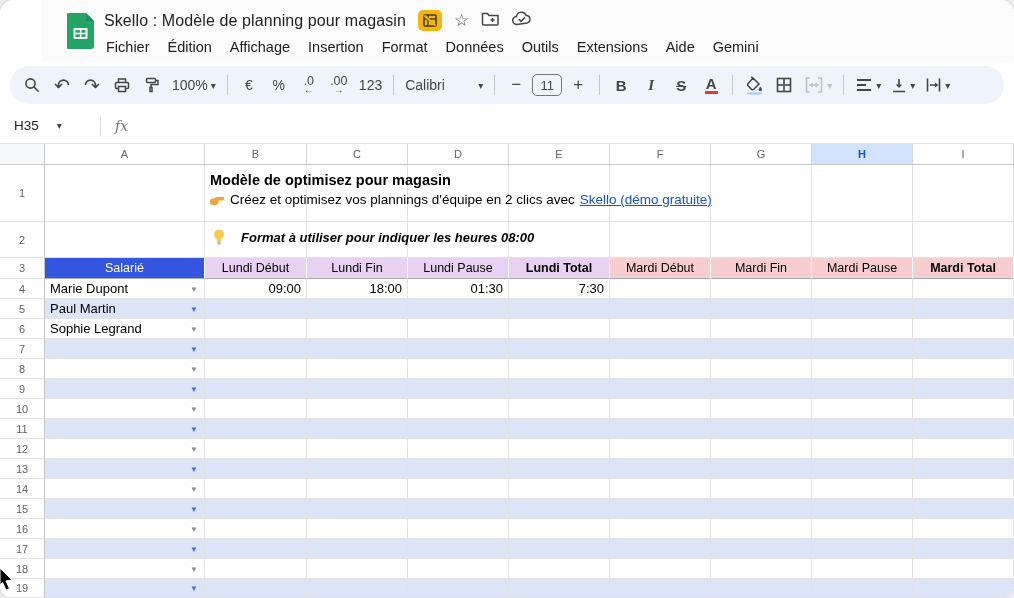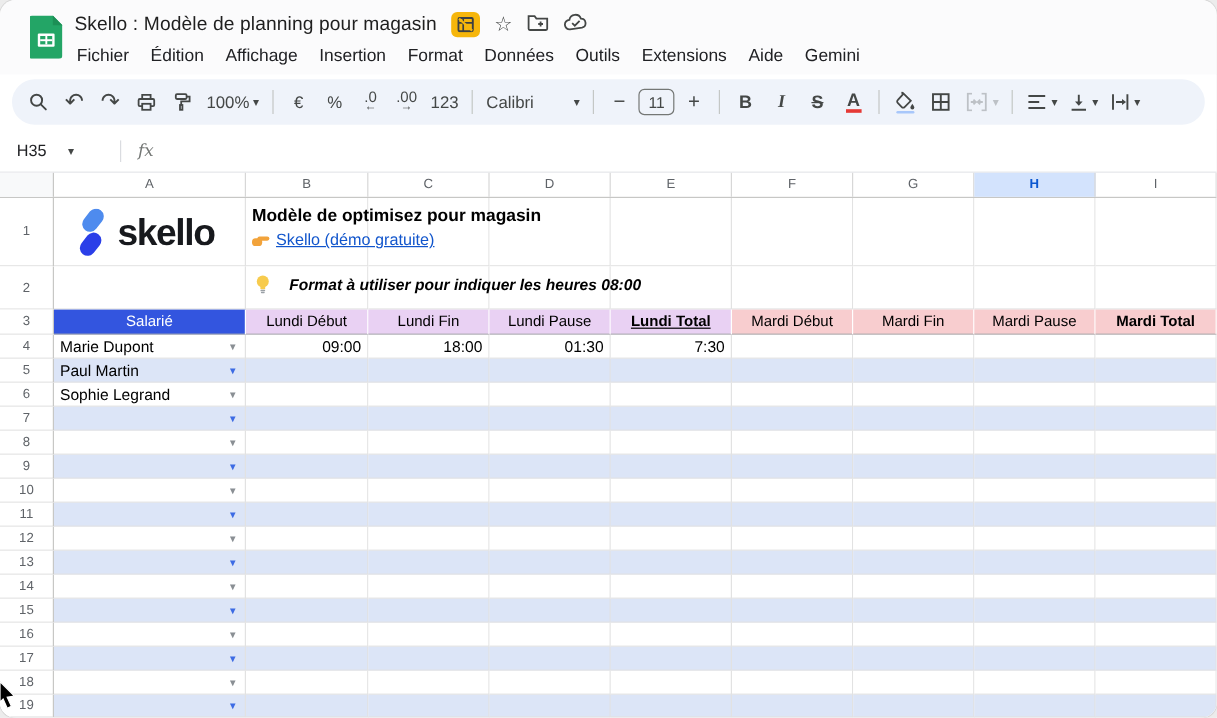--- a/index.html
+++ b/index.html
@@ -1,21 +1,21 @@
 <!DOCTYPE html>
 <html><head>
 <meta charset="utf-8">
 <style>
   * { margin:0; padding:0; box-sizing:border-box; }
   html,body { background:#ECECEC; font-family:"Liberation Sans", sans-serif; }
   .window{ width:1014px; height:598px; background:#fff; border-radius:13px; overflow:hidden;
            position:relative; box-shadow:0 0 0 1px rgba(0,0,0,.08); }
 
   
-  .titlebar{ height:62px; position:relative; background:#fbfbfc; }
+  .titlebar{ height:62px; position:relative; background:#fbfbfc;margin-left:42px; }
   .sheets-icon{ position:absolute; left:25px; top:13px; }
   .title-row{ position:absolute; left:62px; top:10px; display:flex; align-items:center; gap:12px; }
   .doc-title{ font-size:16px; color:#1f1f1f; letter-spacing:.1px; }
   .xlsx-badge{ width:24px; height:21px; background:#F6B60B; border-radius:5px; display:flex;
                align-items:center; justify-content:center; }
   .tb-ico{ color:#444746; font-size:17px; line-height:1; }
   .menu-row{ position:absolute; left:55px; top:36px; display:flex; }
   .menu-item{ font-size:14.5px; color:#202124; padding:3px 9px; border-radius:8px; cursor:default; }
 
   
@@ -303,21 +303,21 @@
         </div>
         <div class="cell al-c" style="width: 102px; height: 21px; background: rgb(233, 209, 243);">
           <span>Lundi Début</span>
         </div>
         <div class="cell al-c" style="width: 101px; height: 21px; background: rgb(233, 209, 243);">
           <span>Lundi Fin</span>
         </div>
         <div class="cell al-c" style="width: 101px; height: 21px; background: rgb(233, 209, 243);">
           <span>Lundi Pause</span>
         </div>
-        <div class="cell al-c bold" style="width: 101px; height: 21px; background: rgb(233, 209, 243); text-decoration: underline;">
+        <div class="cell al-c bold" style="width: 101px; height: 21px; background: rgb(233, 209, 243);">
           <span>Lundi Total</span>
         </div>
         <div class="cell al-c" style="width: 101px; height: 21px; background: rgb(248, 205, 207);">
           <span>Mardi Début</span>
         </div>
         <div class="cell al-c" style="width: 101px; height: 21px; background: rgb(248, 205, 207);">
           <span>Mardi Fin</span>
         </div>
         <div class="cell al-c" style="width: 101px; height: 21px; background: rgb(248, 205, 207);">
           <span>Mardi Pause</span>
@@ -554,35 +554,29 @@
         </div>
         <div class="cell" style="width: 102px; height: 19px; background: rgb(220, 229, 247);"></div>
         <div class="cell" style="width: 101px; height: 19px; background: rgb(220, 229, 247);"></div>
         <div class="cell" style="width: 101px; height: 19px; background: rgb(220, 229, 247);"></div>
         <div class="cell" style="width: 101px; height: 19px; background: rgb(220, 229, 247);"></div>
         <div class="cell" style="width: 101px; height: 19px; background: rgb(220, 229, 247);"></div>
         <div class="cell" style="width: 101px; height: 19px; background: rgb(220, 229, 247);"></div>
         <div class="cell" style="width: 101px; height: 19px; background: rgb(220, 229, 247);"></div>
         <div class="cell" style="width: 101px; height: 19px; background: rgb(220, 229, 247);"></div>
       </div>
-      <div class="ovl logo">
-      <svg width="30" height="40" viewBox="0 0 30 40">
-        <rect x="9" y="-1" width="13" height="21" rx="6.5" fill="#4E8BEE" transform="rotate(38 15.5 9.5)"></rect>
-        <rect x="7" y="19" width="13" height="21" rx="6.5" fill="#2B3FE8" transform="rotate(38 13.5 29.5)"></rect>
-      </svg>
-      <span class="logo-text">skello</span>
-    </div>
 
     <div class="ovl title-block">
       <div class="doc-h1">Modèle de optimisez pour magasin</div>
       <div class="doc-sub">
         <svg width="15" height="12" viewBox="0 0 15 12">
           <rect x="0" y="4.5" width="8.5" height="6.5" rx="3" fill="#F2A33B"></rect>
           <rect x="4.5" y="3" width="10" height="3.6" rx="1.8" fill="#F2A33B"></rect>
         </svg>
+        <span>Créez et optimisez vos plannings d'équipe en 2 clics avec </span>
         <a class="doc-link" href="#">Skello (démo gratuite)</a>
       </div>
     </div>
 
     <div class="ovl tip">
       <svg width="12" height="16" viewBox="0 0 12 16">
         <circle cx="6" cy="5.5" r="5" fill="#F7CB4D"></circle>
         <rect x="4" y="10" width="4" height="2" fill="#F7CB4D"></rect>
         <rect x="4" y="12.4" width="4" height="1.4" rx=".7" fill="#9AA0A6"></rect>
         <rect x="4.4" y="14.2" width="3.2" height="1.2" rx=".6" fill="#9AA0A6"></rect>

